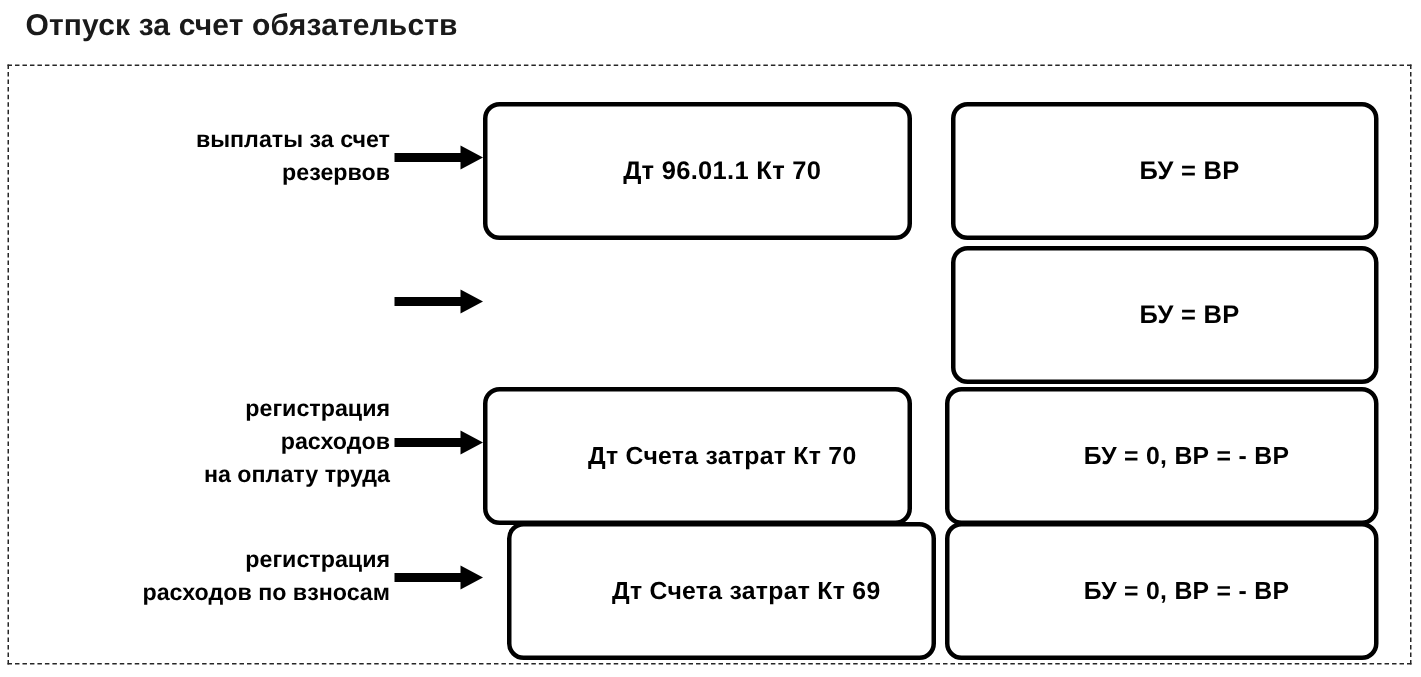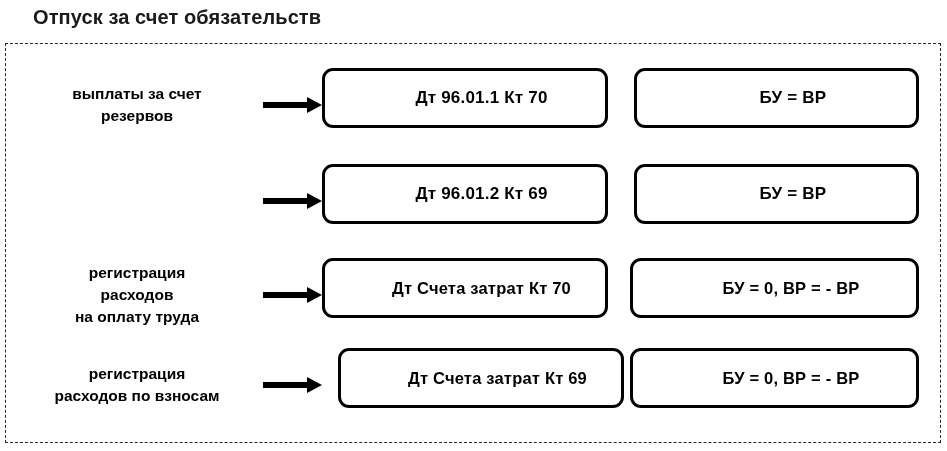--- a/index.html
+++ b/index.html
@@ -25,21 +25,20 @@
   #diagram-title {
     position: absolute;
     left: 17px;
     top: 4px;
     font-size: 20px;
     font-weight: bold;
     letter-spacing: 0.1px;
     line-height: 26px;
     white-space: nowrap;
     color: #1a1a1a;
-    margin-left: 16px;
   }
 
   
   #outer-frame {
     position: absolute;
     left: 5px;
     top: 43px;
     width: 936px;
     height: 400px;
     border: 1.6px dashed #262626;
@@ -55,21 +54,21 @@
     height: 74px;
   }
 
   
   .row-label {
     position: absolute;
     left: 14px;
     width: 246px;
     top: 50%;
     transform: translateY(-50%);
-    text-align: center;
+    text-align: right;
     font-size: 15.5px;
     font-weight: bold;
     line-height: 22px;
     color: #000000;
     white-space: pre-line;
   }
 
   
   .arrow {
     position: absolute;
@@ -94,21 +93,21 @@
     height: 0;
     border-top: 8px solid transparent;
     border-bottom: 8px solid transparent;
     border-left: 15px solid #000000;
   }
 
   
   .nodebox {
     position: absolute;
     top: 0;
-    height: 60px;
+    height: 92px;
     box-sizing: border-box;
     border: 3.2px solid #000000;
     border-radius: 11px;
     background: #ffffff;
     display: flex;
     align-items: center;
     justify-content: center;
     font-size: 17px;
     font-weight: bold;
     color: #000000;
@@ -135,21 +134,20 @@
     </div>
     <div class="nodebox" style="left:322px; width:286px;">Дт 96.01.1 Кт 70</div>
     <div class="nodebox" style="left:634px; width:285px;">БУ = ВР</div>
   </div>
 
   <div class="row" style="top:164px;">
     <div class="arrow" style="left:263px;">
       <div class="shaft"></div>
         <div class="head"></div>
     </div>
-    <div class="nodebox" style="left:322px; width:286px;">Дт 96.01.2 Кт 69</div>
     <div class="nodebox" style="left:634px; width:285px;">БУ = ВР</div>
   </div>
 
   <div class="row" style="top:258px;">
     <div class="row-label">регистрация
 расходов
 на оплату труда</div>
     <div class="arrow" style="left:263px;">
       <div class="shaft"></div>
         <div class="head"></div>

